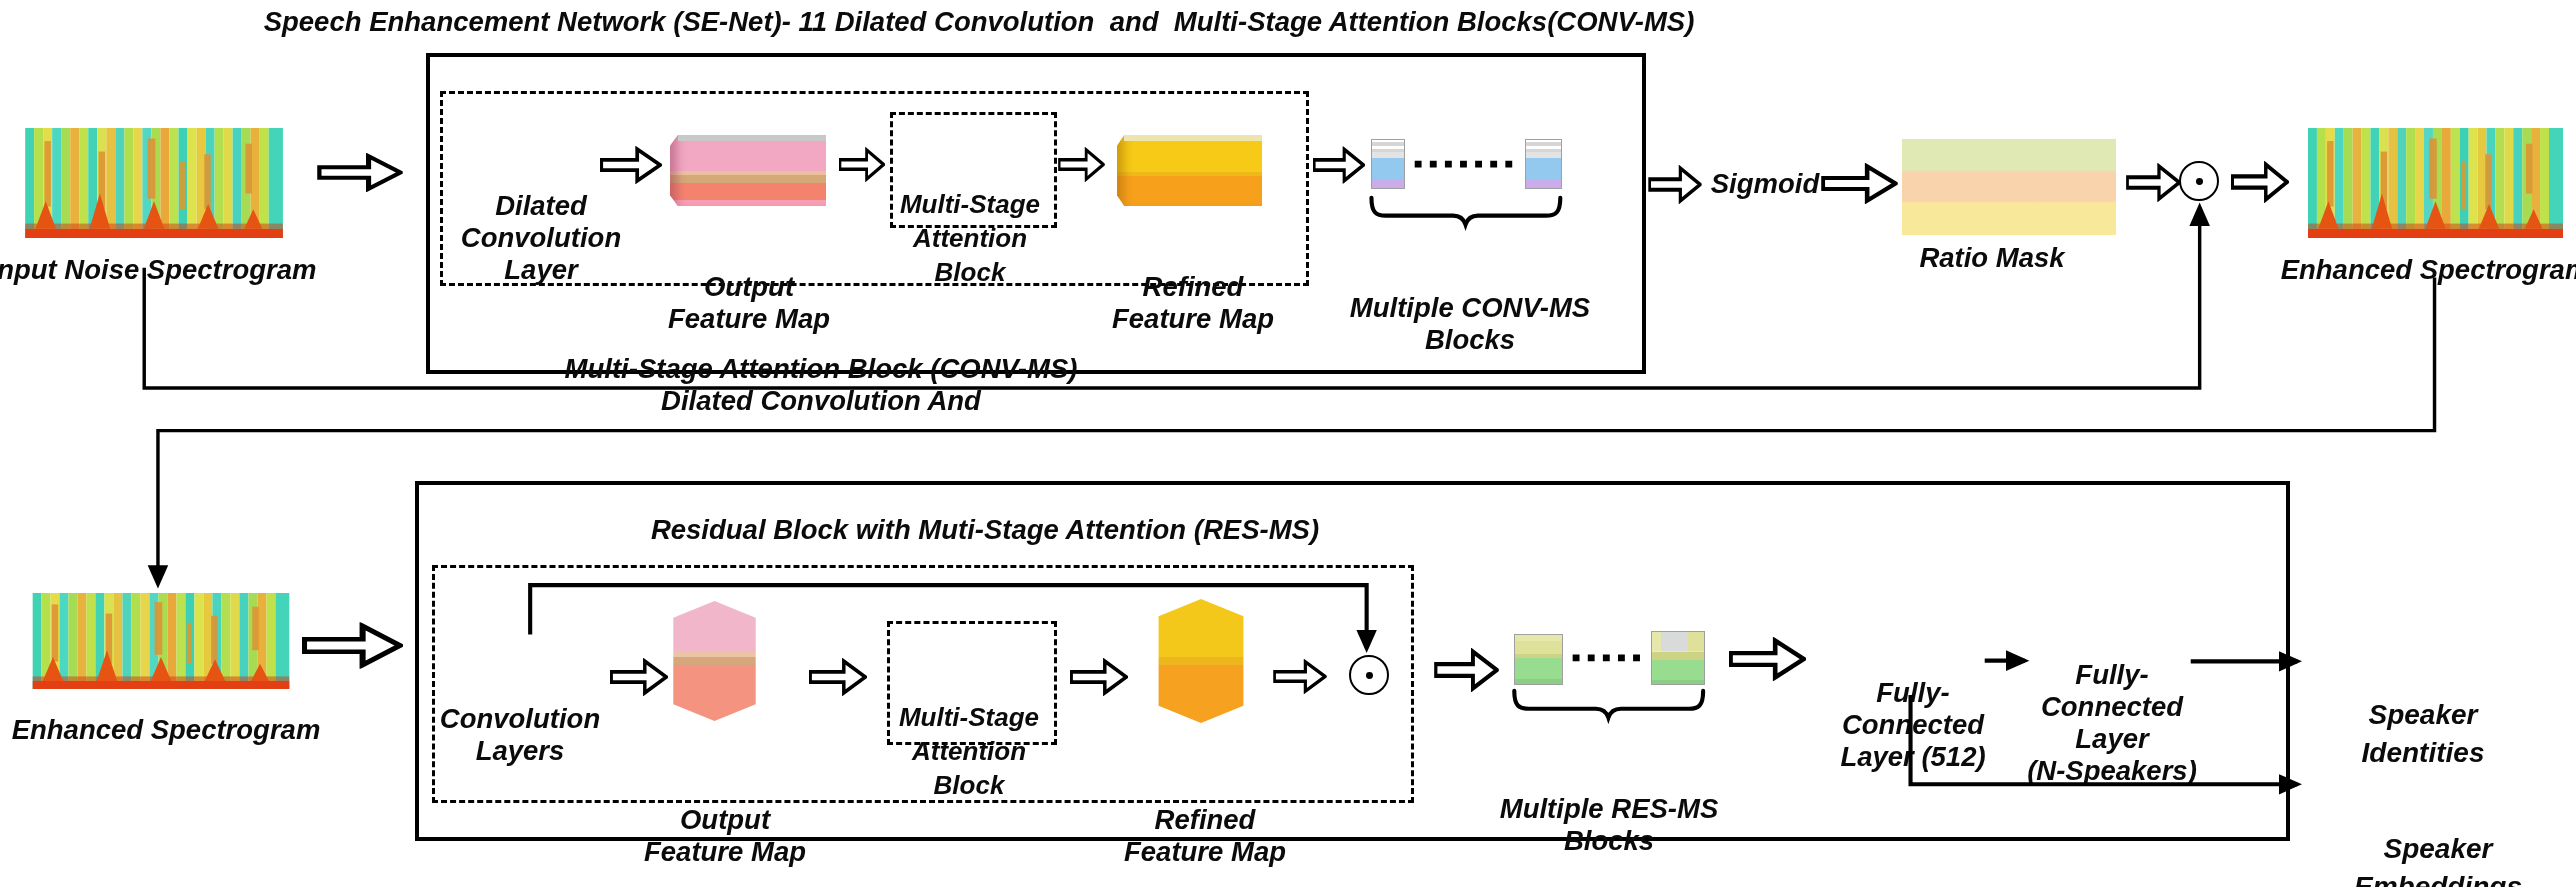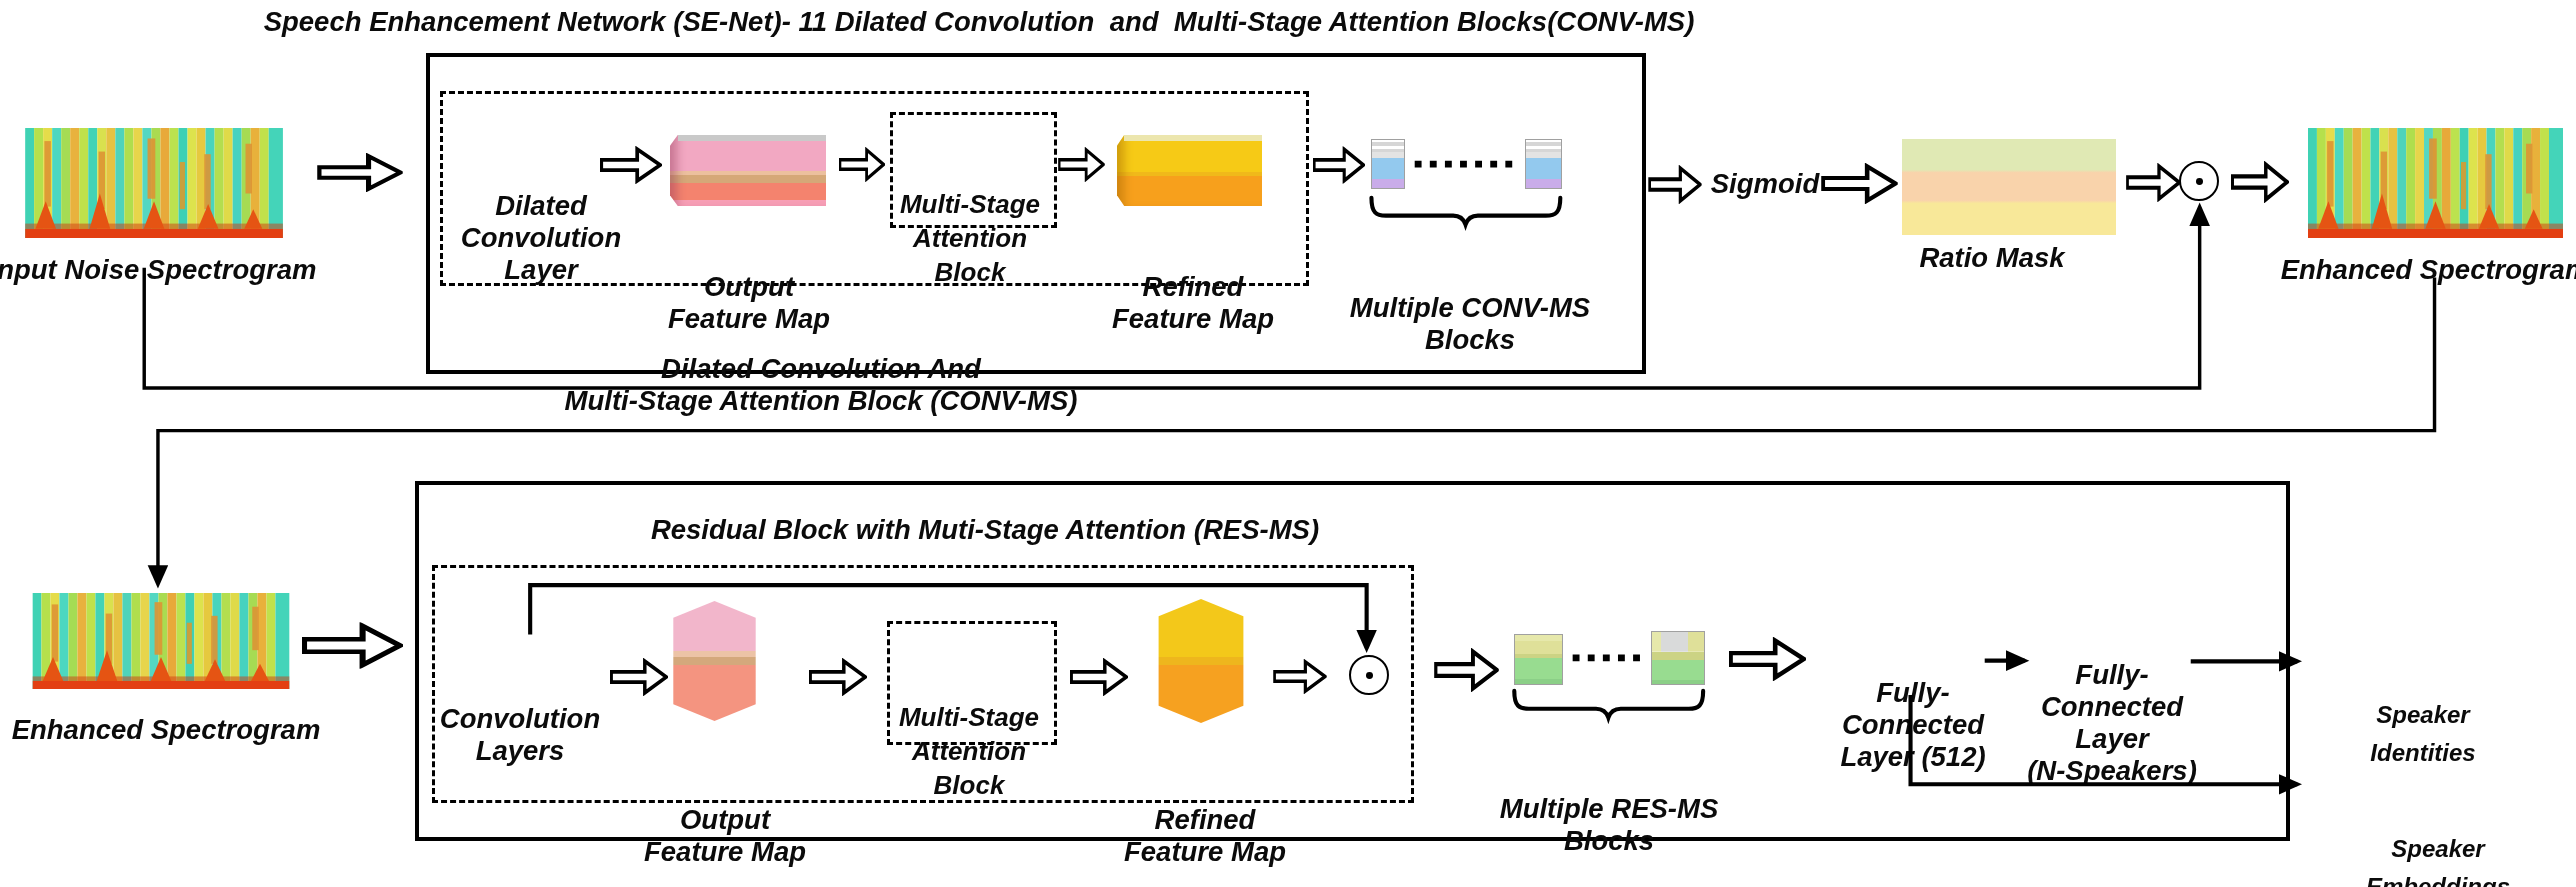--- a/index.html
+++ b/index.html
@@ -5,21 +5,21 @@
   html,body{margin:0;padding:0;background:#fff;}
   #canvas{
     position:relative;width:2576px;height:888px;background:#ffffff;overflow:hidden;
     font-family:"Liberation Sans",sans-serif;color:#0b0b0b;border-radius:6px;
   }
   .lbl{
     position:absolute;transform:translateX(-50%);text-align:center;
     font-weight:bold;font-style:italic;font-size:27.5px;line-height:32px;
     white-space:pre;color:#0b0b0b;
   }
-  .lbl.big{font-size:24px;line-height:38px;}
+  .lbl.big{font-size:28px;line-height:38px;}
   .solidbox{position:absolute;border:4.1px solid #000;background:transparent;}
   .dashbox{position:absolute;border:3.4px dashed #000;background:transparent;}
   .barrow{position:absolute;}
   .spect{position:absolute;}
   .slab{position:absolute;clip-path:polygon(5% 0,100% 0,100% 100%,5% 100%,0 85%,0 15%);}
   .slab .lid{position:absolute;top:0;left:5%;right:0;height:6.2px;}
   .slab.pink{background:linear-gradient(#f2a8c2 0 50%,#ecc09e 50% 56%,#d5a878 56% 68%,#f4836e 68% 92%,#f79fb6 92% 100%);
              box-shadow:inset 12.4px 0 9.6px -5.5px rgba(150,60,90,.45);}
   .slab.pink .lid{background:#c9c9c9;}
   .slab.orange{background:linear-gradient(#f6ca16 0 52%,#f0b91a 52% 58%,#f7a01c 58% 100%);
@@ -137,21 +137,21 @@
     </svg>
 
   <div class="slab orange" style="left:1117px;top:135px;width:145px;height:71px;">
       <div class="lid"></div>
     </div>
   <div class="lbl" style="left:1193px;top:207px;">
     <div>Refined</div><div>Feature Map</div>
   </div>
 
   <div class="lbl" style="left:821px;top:289px;">
-    <div>Dilated Convolution And</div><div>Multi-Stage Attention Block (CONV-MS)</div>
+    <div>Multi-Stage Attention Block (CONV-MS)</div><div>Dilated Convolution And</div>
   </div>
 
   <svg class="barrow" style="left:1313px;top:146px;width:52px;height:38px;" viewBox="0 0 76 55" width="52" height="38">
       <use href="#barrow"></use>
     </svg>
 
   <div class="miniblock blue" style="left:1371px;top:139px;width:34px;height:50px;"></div>
   <div class="miniblock blue" style="left:1525px;top:139px;width:37px;height:50px;"></div>
   <div class="lbl" style="left:1470px;top:228px;">
     <div>Multiple CONV-MS</div><div>Blocks</div>

